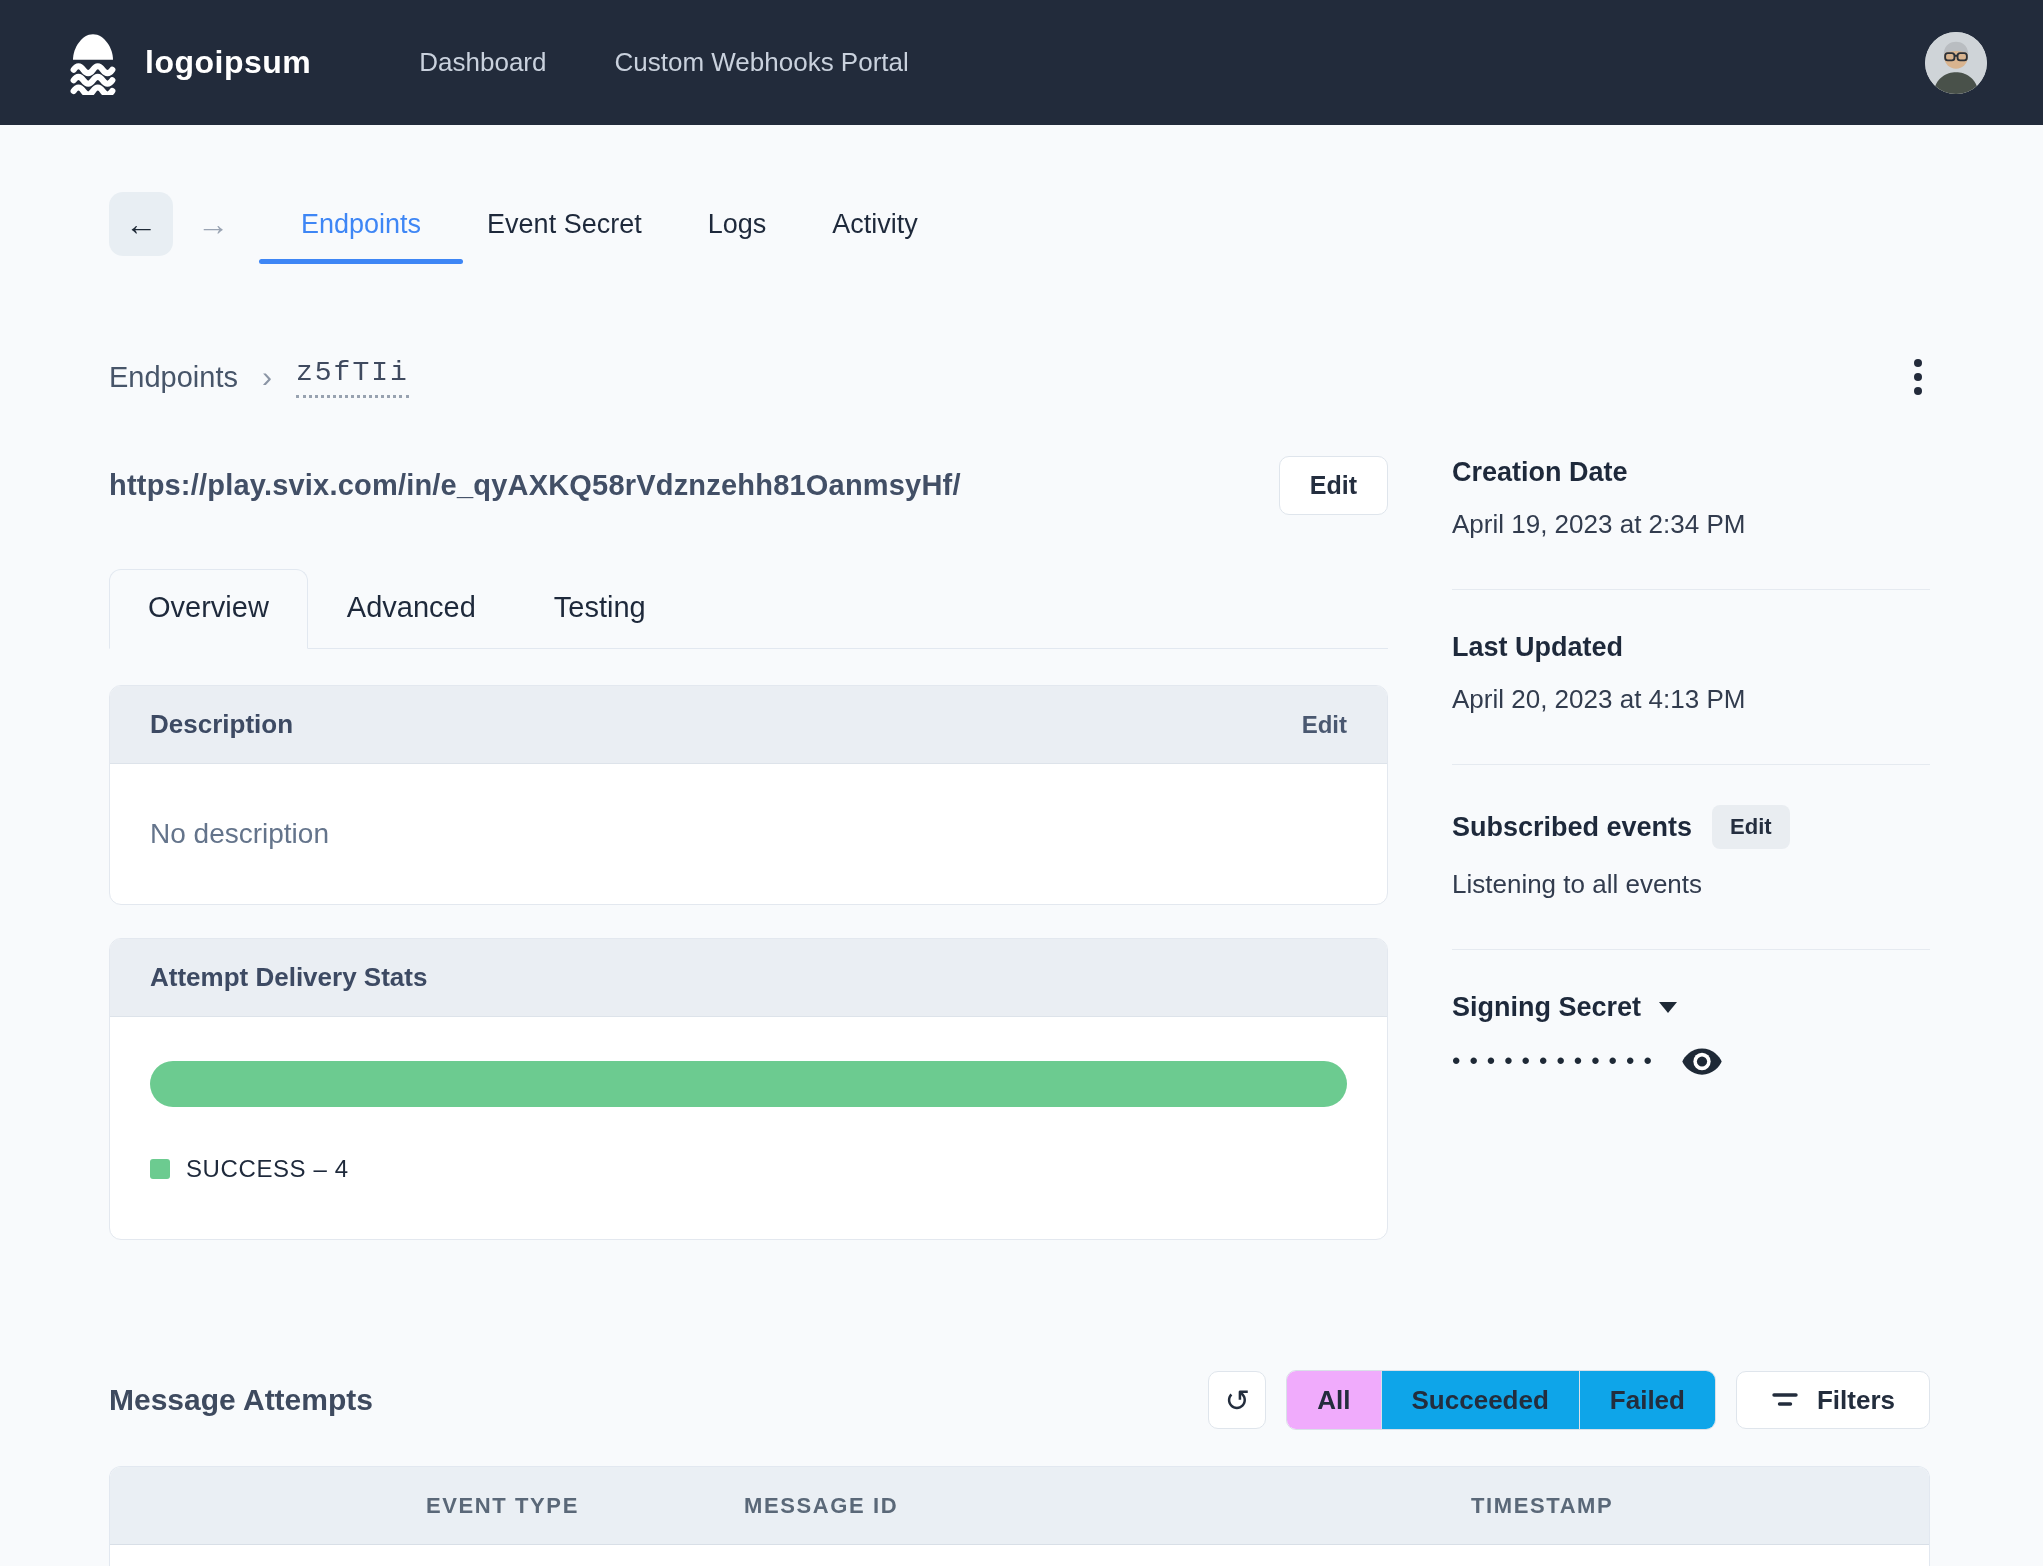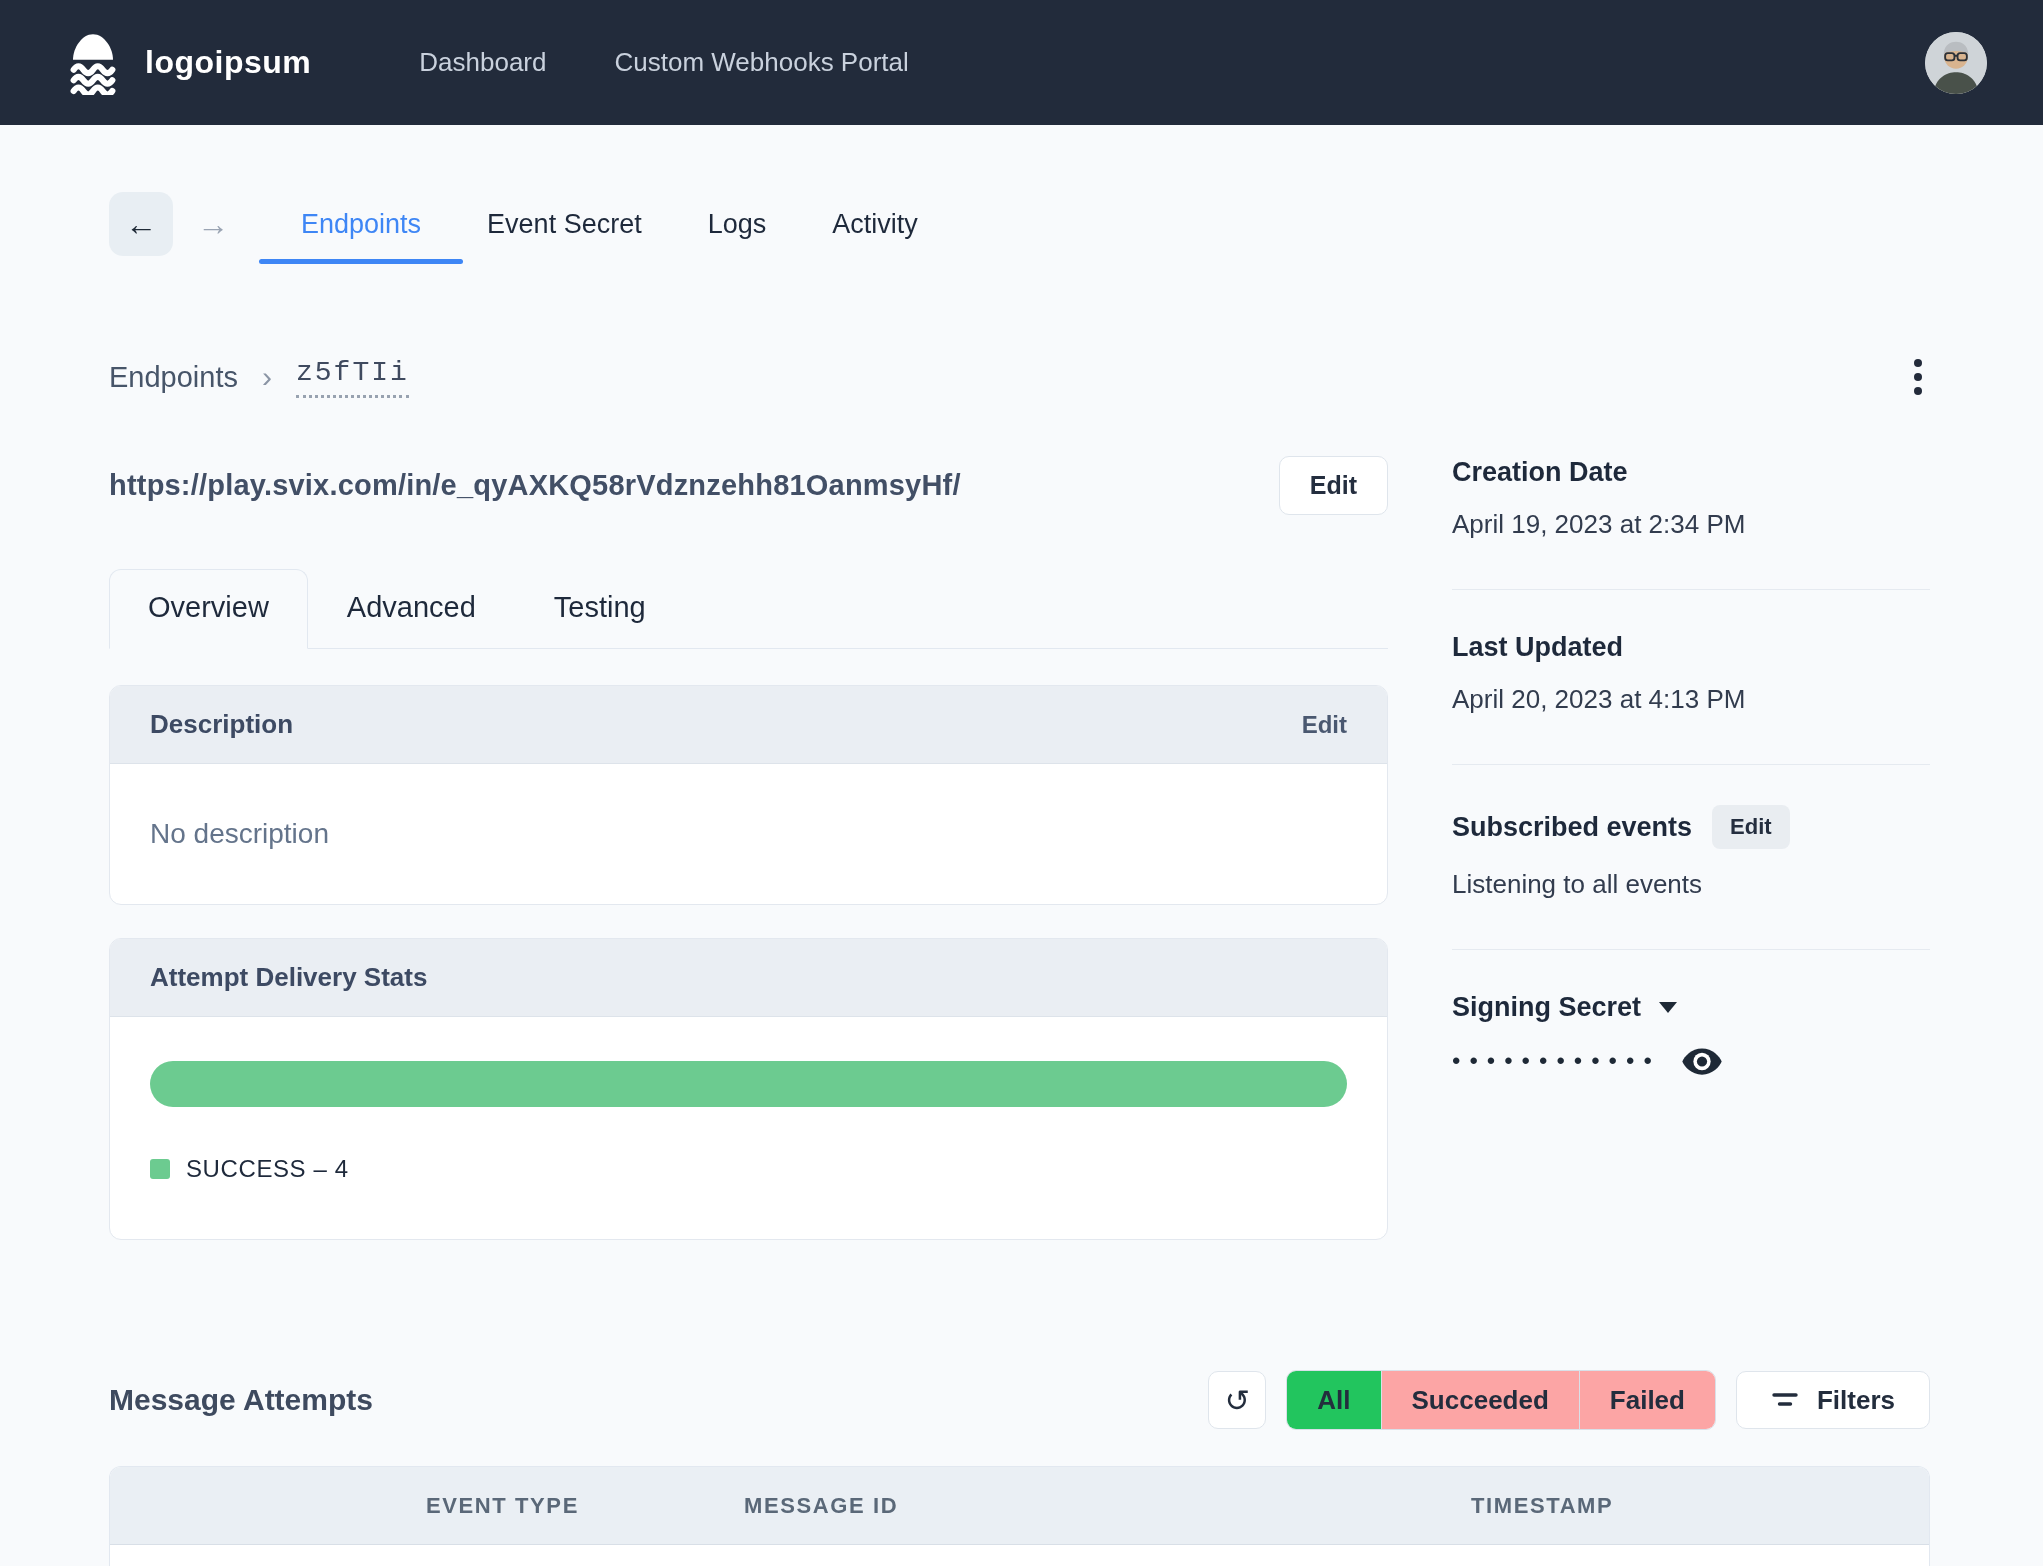--- a/index.html
+++ b/index.html
@@ -81,23 +81,23 @@
   .secret-row { margin-top:22px; display:flex; align-items:center; gap:20px; }
   .secret-dots { font-size:24px; letter-spacing:9px; color:#1e2936; line-height:30px; }
   .eye-btn { background:none; border:none; cursor:pointer; display:flex; align-items:center; }
 
   
   .attempts-head { margin-top:130px; display:flex; align-items:center; }
   .attempts-title { font-size:30px; font-weight:bold; color:#3e4a5f; }
   .attempts-controls { margin-left:auto; display:flex; align-items:center; gap:20px; }
   .icon-btn { width:58px; height:58px; display:flex; align-items:center; justify-content:center; font-size:30px; color:#232d3d; font-family:"DejaVu Sans",sans-serif; }
   .segmented { display:flex; border:1px solid #d9e0e8; border-radius:10px; overflow:hidden; background:#ffffff; }
-  .segment { height:58px; display:flex; align-items:center; padding:0 30px; font-size:26px; font-weight:bold; color:#232d3d; border-left:1px solid #d9e0e8; cursor:pointer; background:#fca5a5; }
+  .segment { height:58px; display:flex; align-items:center; padding:0 30px; font-size:26px; font-weight:bold; color:#232d3d; border-left:1px solid #d9e0e8; cursor:pointer; background:#0ea5e9; }
   .segment:first-child { border-left:none; }
-  .segment.active { background:#22c55e; }
+  .segment.active { background:#f0abfc; }
   .filters-btn { display:flex; align-items:center; gap:18px; height:58px; padding:0 34px; font-size:26px; font-weight:bold; color:#232d3d; }
 
   
   .table { margin-top:36px; border:1px solid #e2e8f0; border-bottom:none; border-radius:12px 12px 0 0; overflow:hidden; background:#ffffff; }
   .thead { display:flex; align-items:center; height:78px; background:#eaeff4; border-bottom:1px solid #d8dfe7; }
   .th { font-size:22px; font-weight:bold; color:#5a6878; letter-spacing:1.6px; }
   .col-status { width:316px; padding-left:56px; }
   .col-event  { width:318px; }
   .col-msg    { width:727px; }
   .col-time   { flex:1; }

